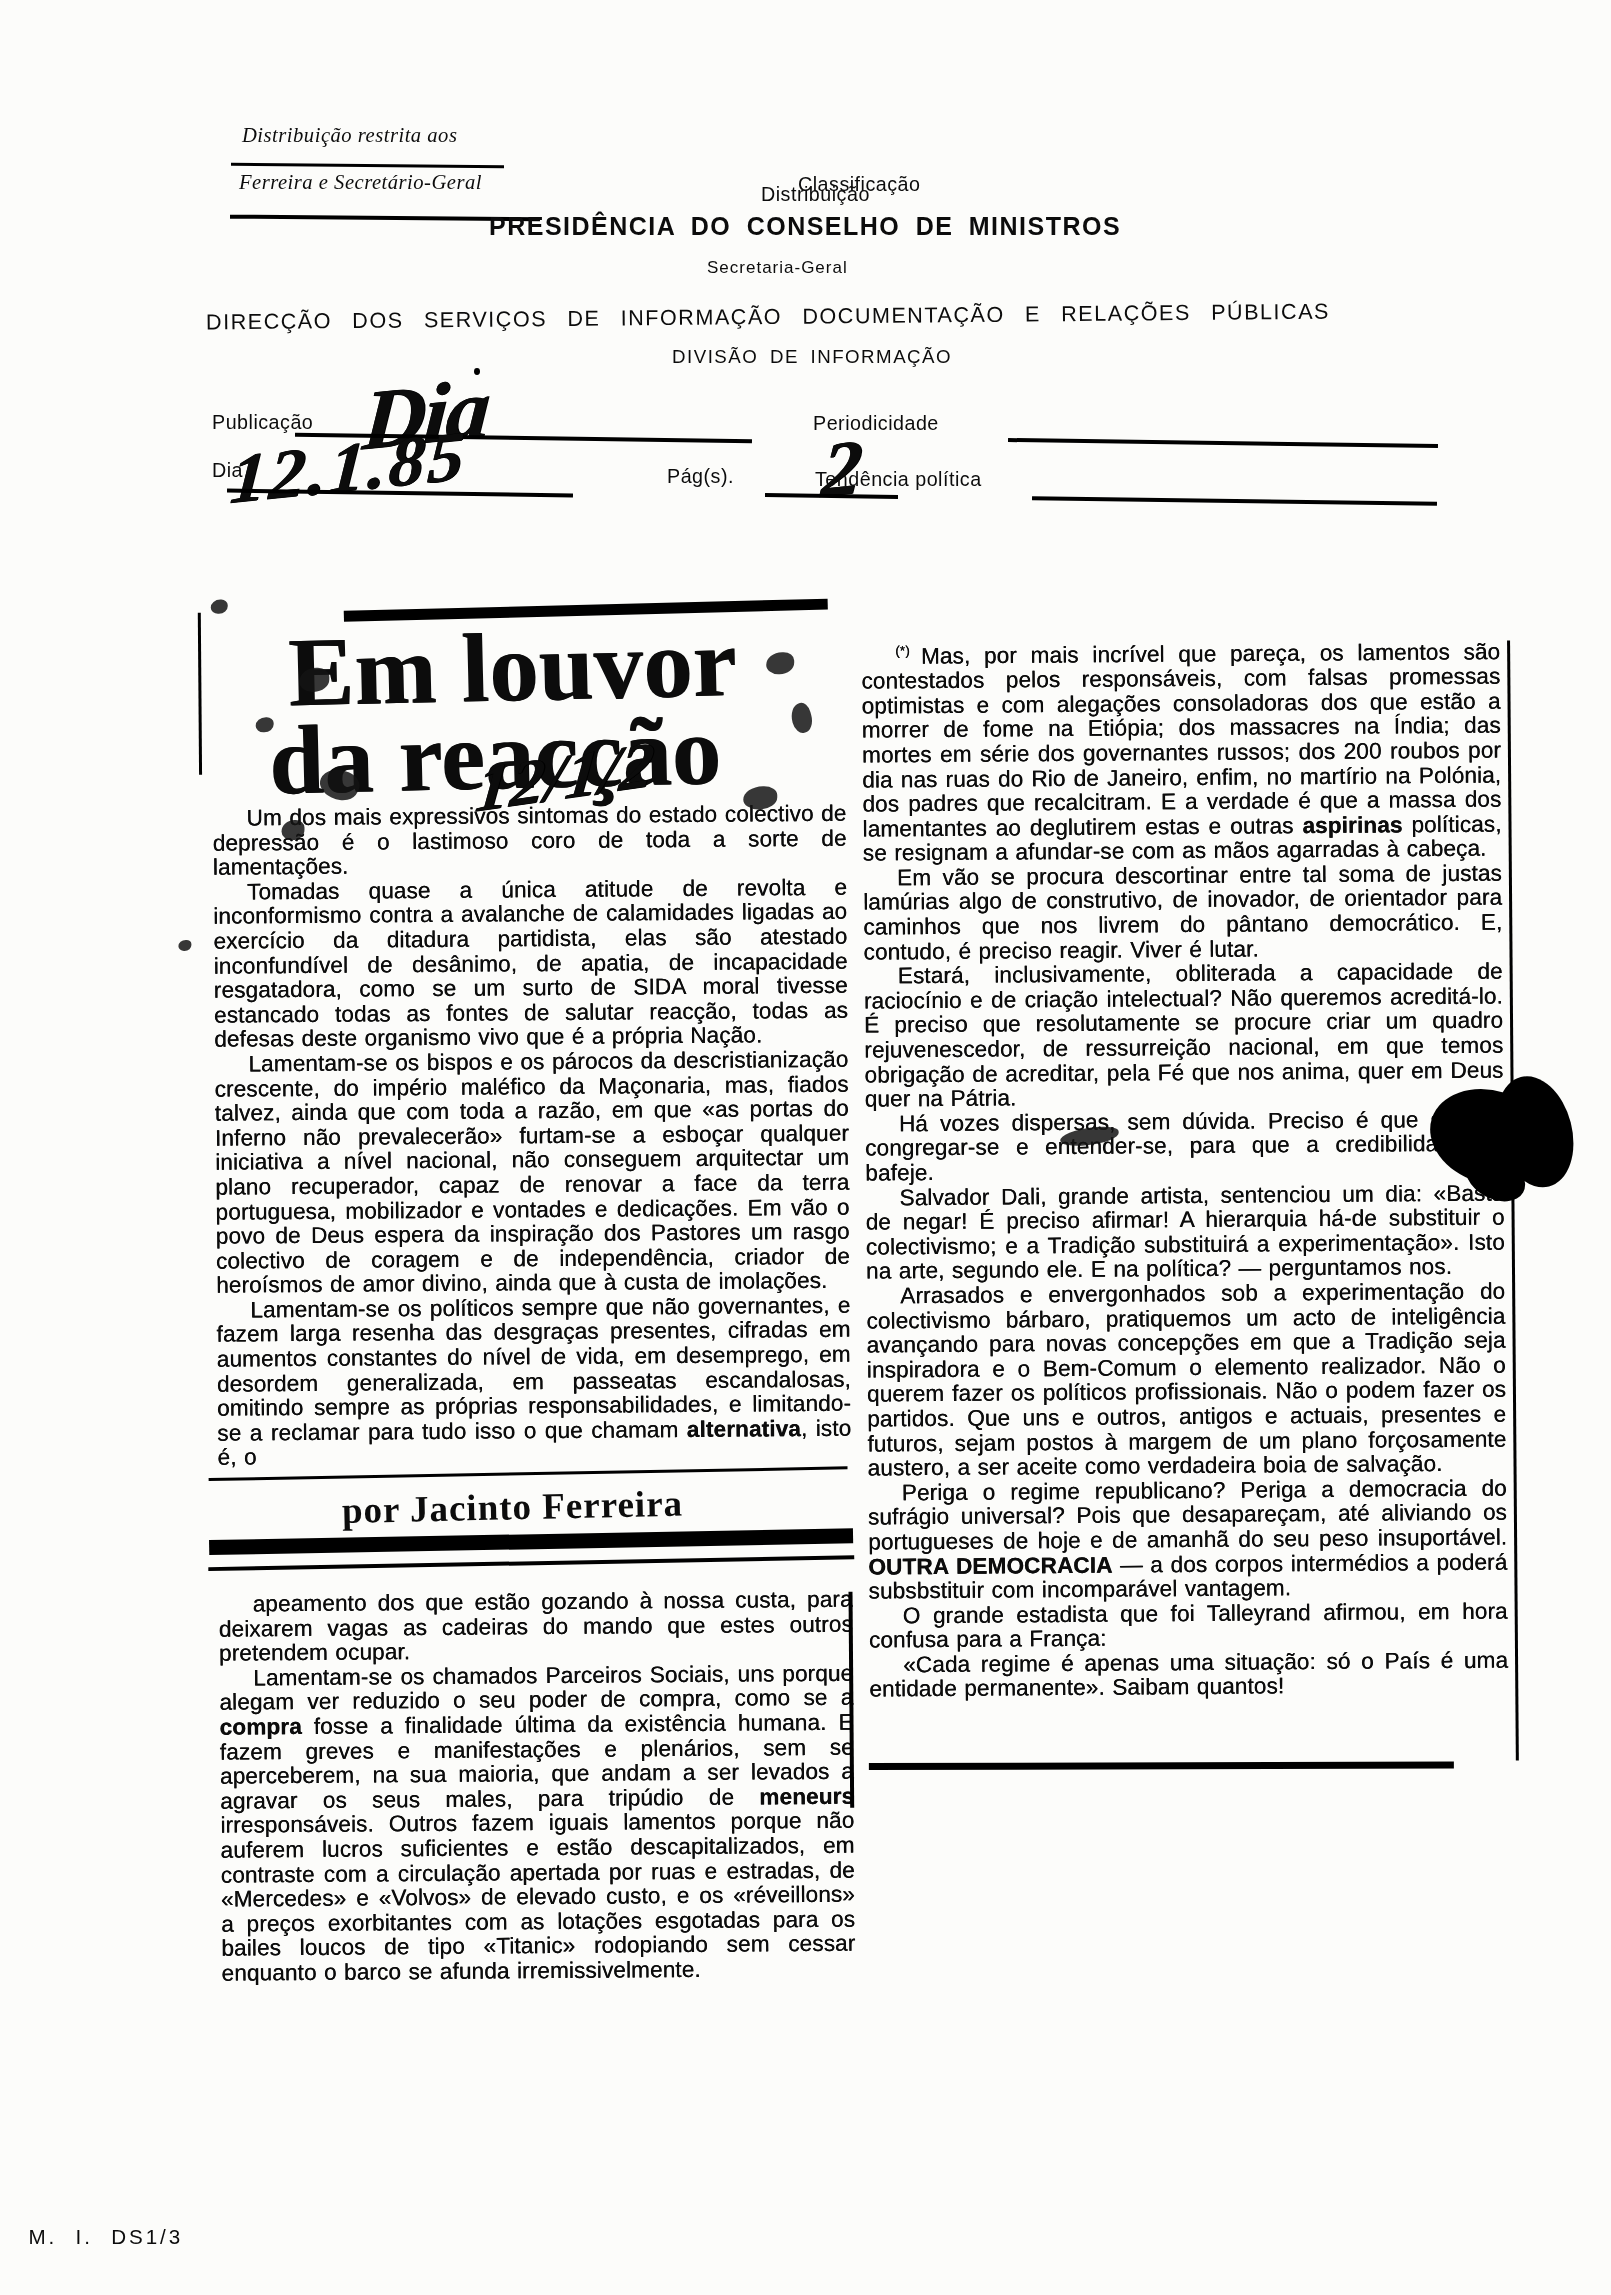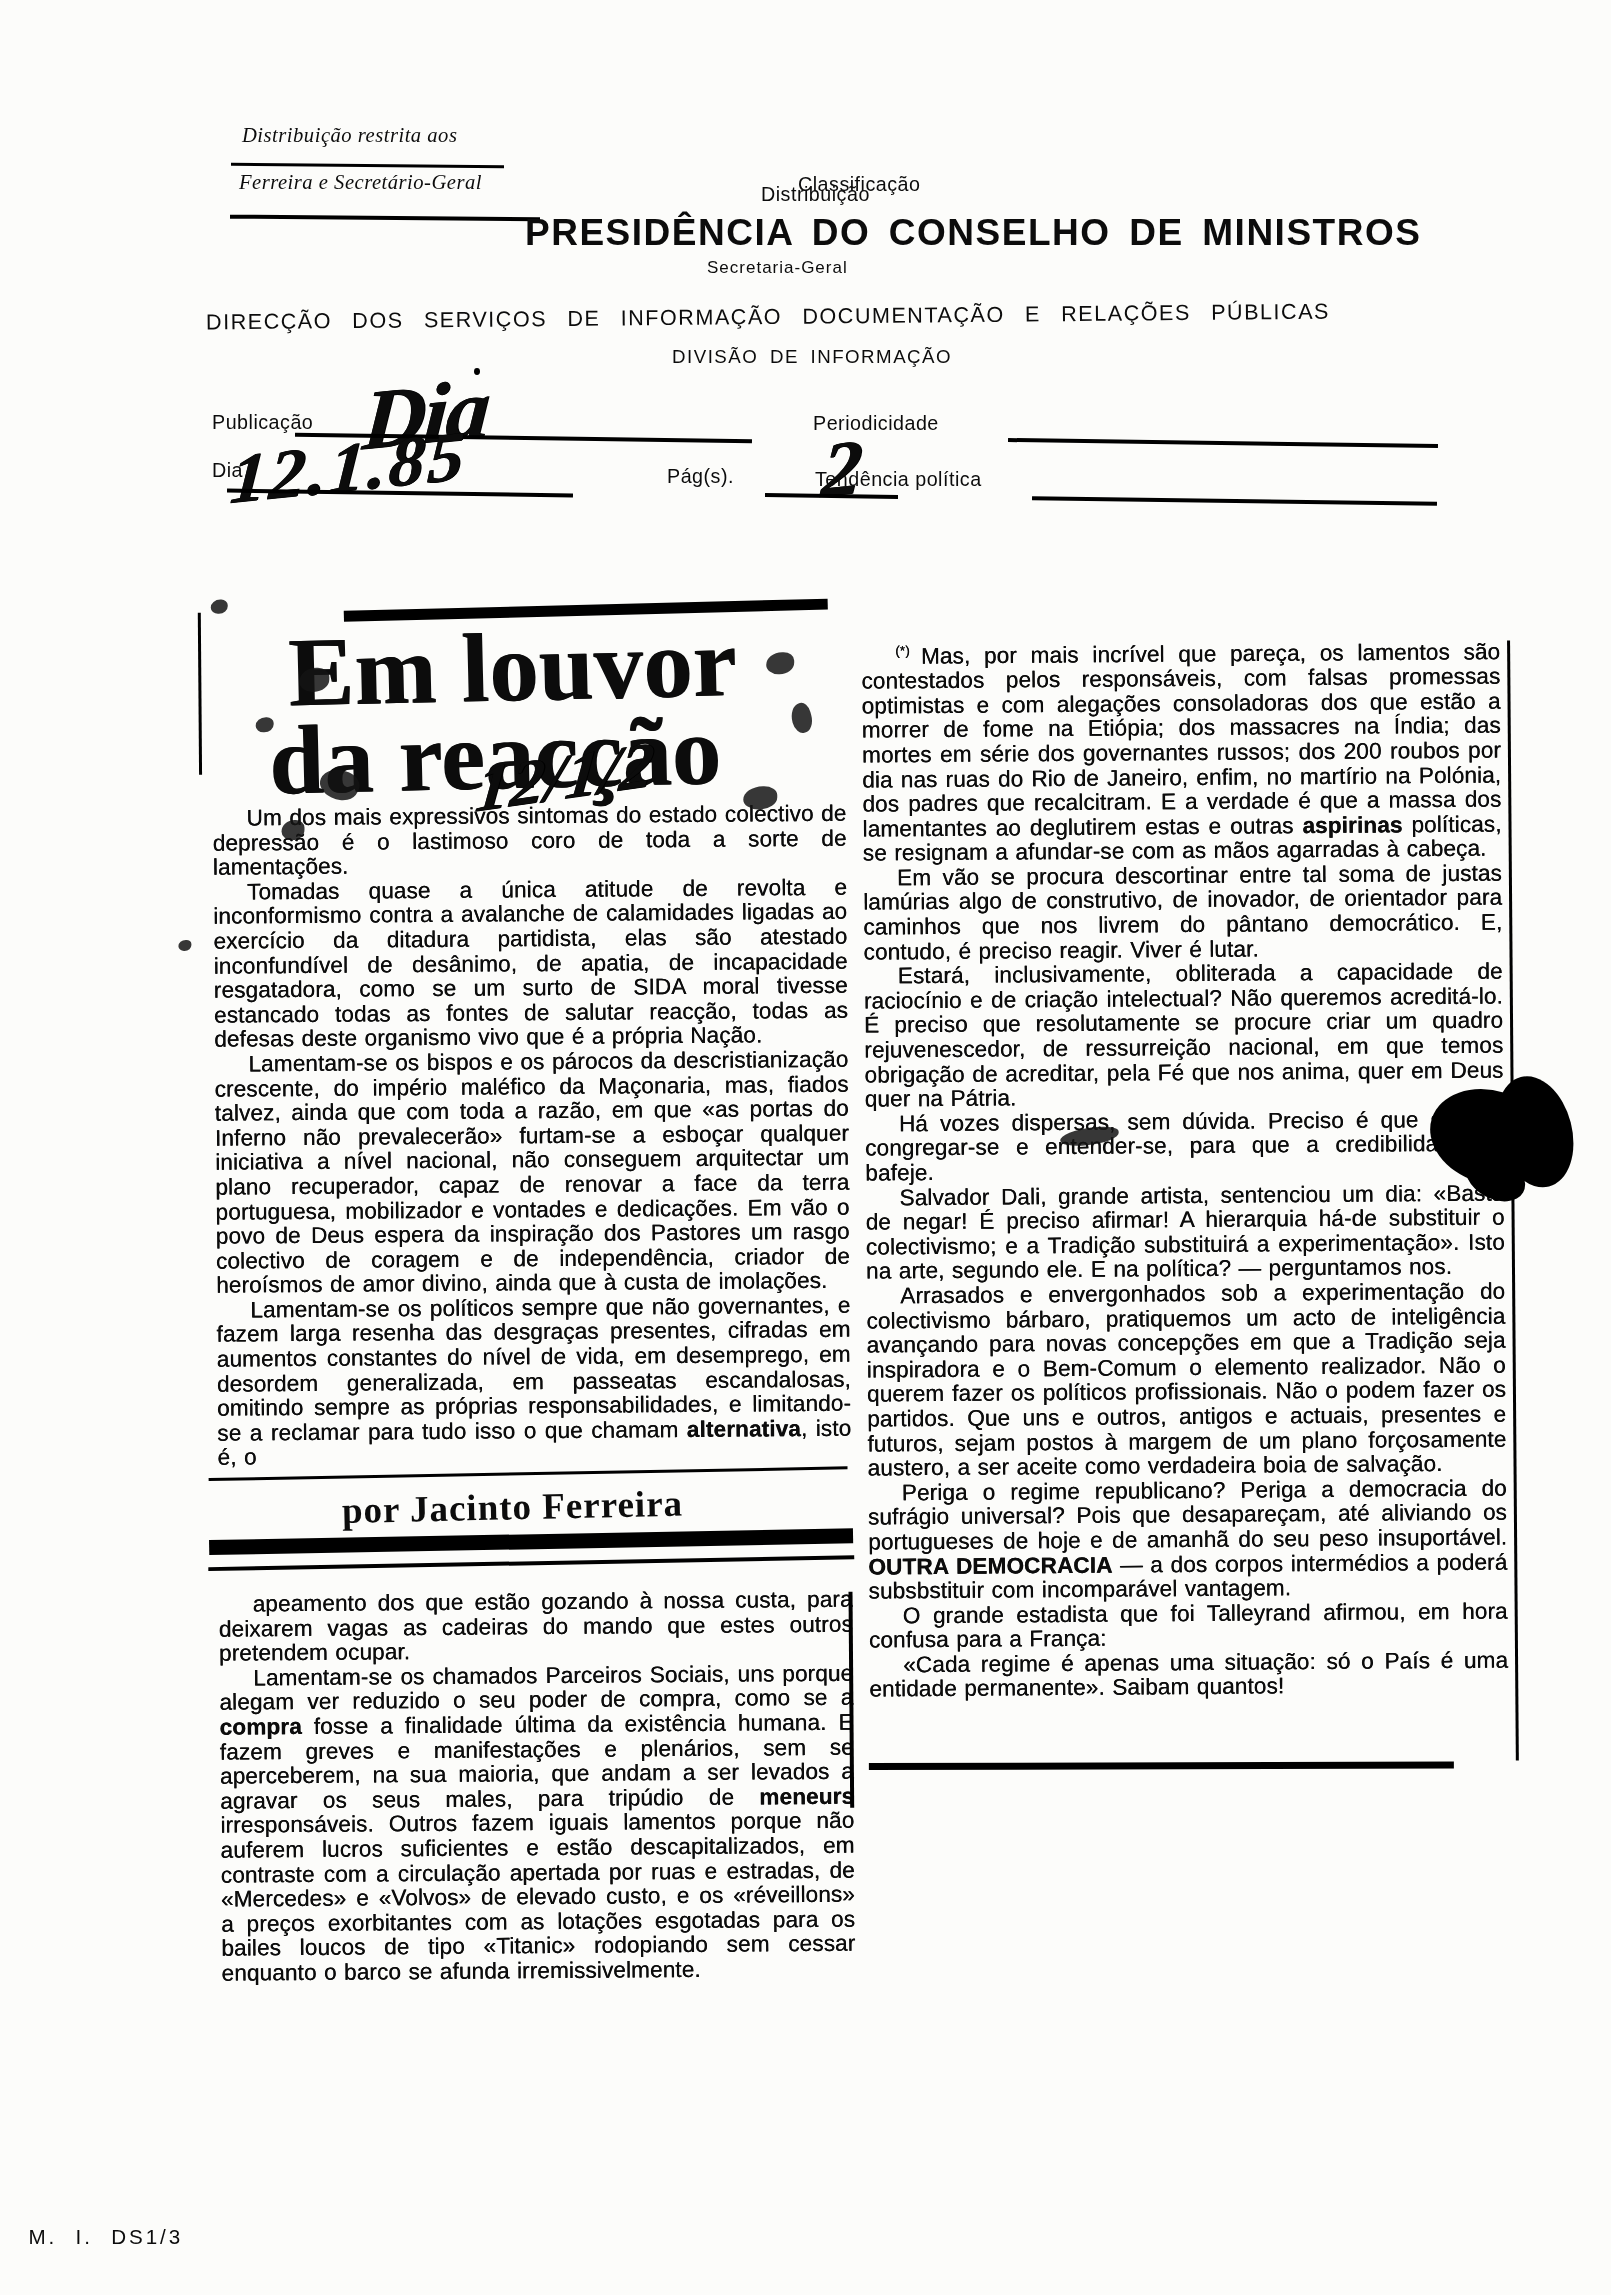--- a/index.html
+++ b/index.html
@@ -3,21 +3,21 @@
 <meta charset="utf-8">
 <style>
   html,body{margin:0;padding:0;background:#e8e8e4;}
   .page{position:relative;width:1612px;height:2295px;background:#fcfcfa;overflow:hidden;
         font-family:"Liberation Sans",sans-serif;color:#0c0c0c;padding-left:18px;}
   .abs{position:absolute;}
   
   .script{font-family:"Liberation Serif",serif;font-style:italic;font-size:20.6px;letter-spacing:0.5px;}
   .ulin{background:#000;height:3.4px;}
   .plain{font-size:19.7px;letter-spacing:0.5px;}
-  .title{font-size:37px;font-weight:bold;letter-spacing:1.5px;word-spacing:6.9px;white-space:nowrap;margin-left:36px;}
+  .title{font-size:25px;font-weight:bold;letter-spacing:1.5px;word-spacing:6.9px;white-space:nowrap;}
   .subtitle{font-size:17px;letter-spacing:1px;}
   .dept{font-size:21.6px;letter-spacing:1.5px;word-spacing:12.8px;white-space:nowrap;transform:rotate(-0.55deg);}
   .division{font-size:18.7px;letter-spacing:1.5px;word-spacing:4.9px;}
   .flabel{font-size:19.7px;letter-spacing:0.5px;}
   .fline{background:#000;height:3.9px;transform:rotate(0.8deg);}
   .hand{font-family:"Liberation Serif",serif;font-style:italic;font-weight:bold;
         transform:skewX(-10deg) rotate(-6deg);letter-spacing:-2px;
         text-shadow:1px 0 0 #000,0 0.5px 0 #000;white-space:nowrap;}
   .dot{width:5.9px;height:6.9px;background:#000;border-radius:50%;}
   

